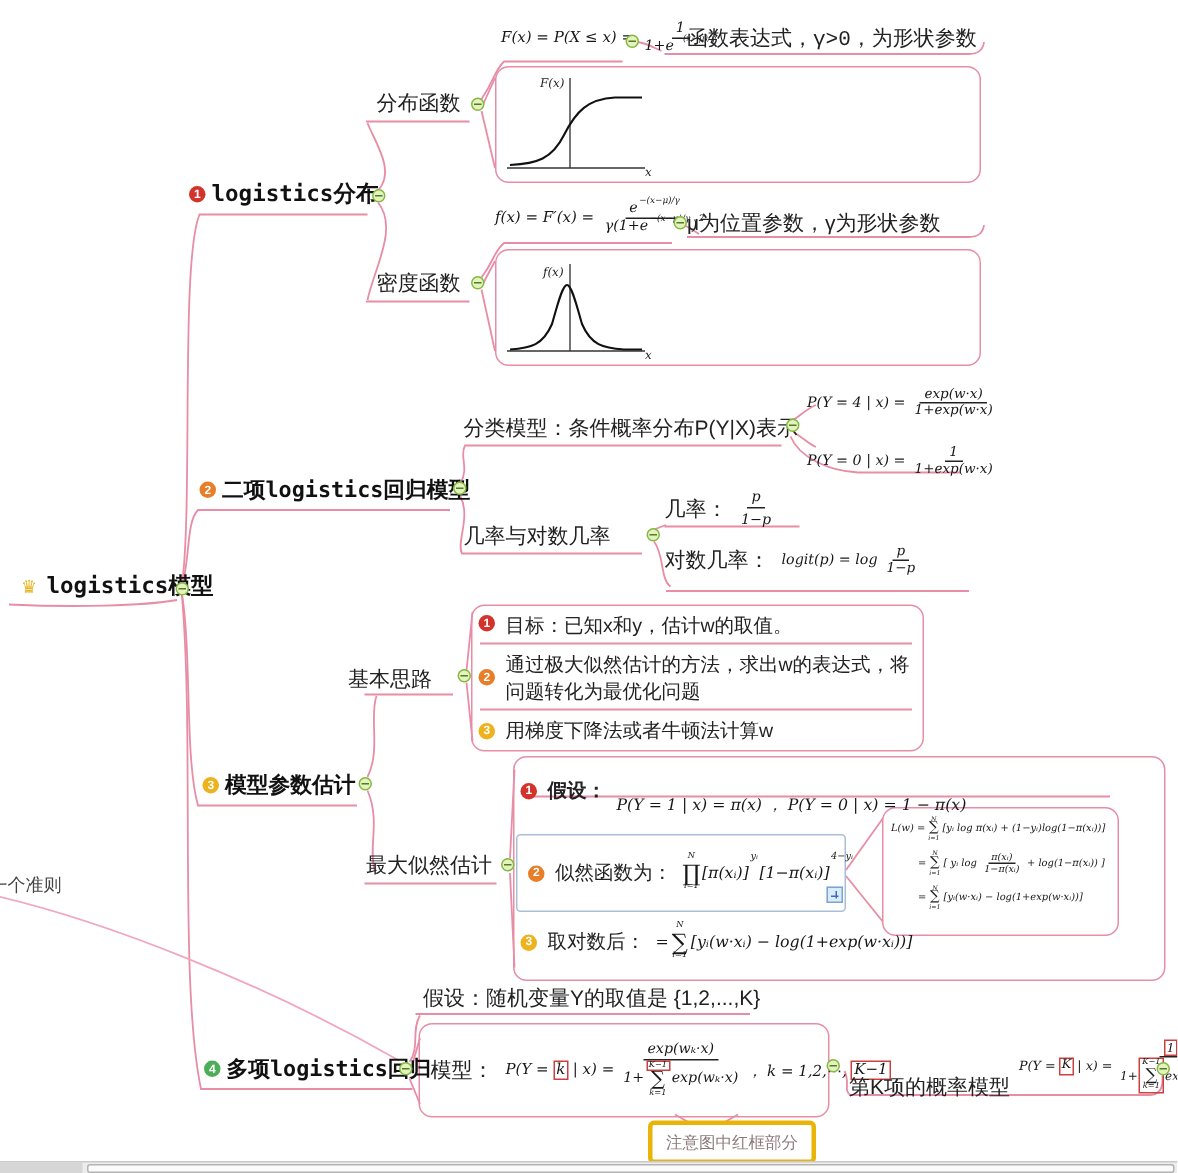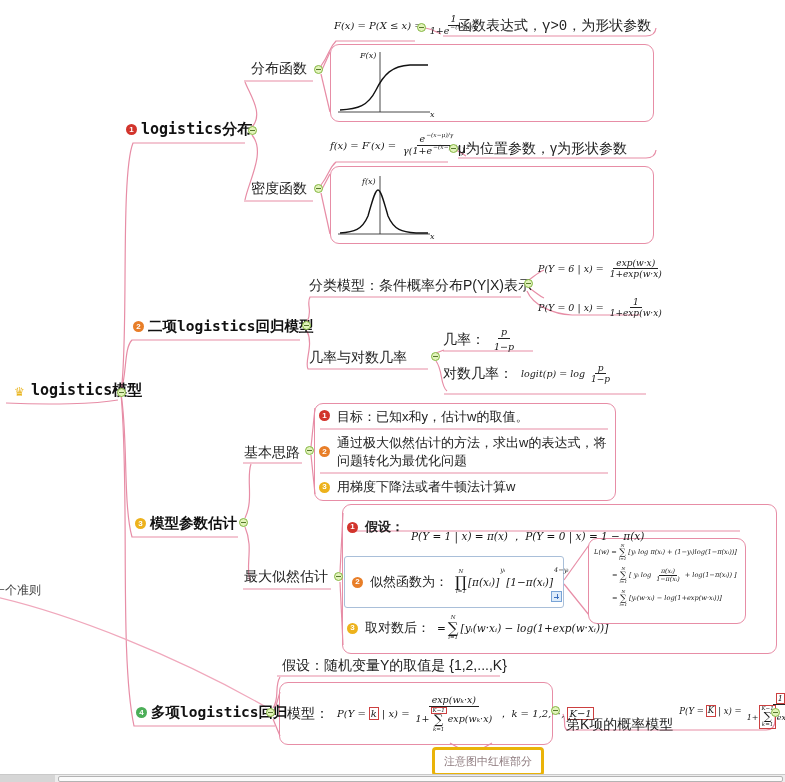--- a/index.html
+++ b/index.html
@@ -200,21 +200,21 @@
   <div class="minus" style="left:302px;top:321px;">
       <i></i>
     </div>
 
   <div class="abs clabel" style="left:309px;top:277px;">分类模型：条件概率分布P(Y|X)表示</div>
   <div class="minus" style="left:524px;top:279px;">
       <i></i>
     </div>
 
   <div class="row math" style="left:538px;top:258px;font-size:9.5px;gap:3px;">
-    <span>P(Y = 6 | x) =</span>
+    <span>P(Y = 4 | x) =</span>
     <span class="frac" style="font-size:9px;">
       <span class="fn">exp(w·x)</span>
       <span class="fd">1+exp(w·x)</span>
     </span>
   </div>
   <div class="row math" style="left:538px;top:297px;font-size:9.5px;gap:3px;">
     <span>P(Y = 0 | x) =</span>
     <span class="frac" style="font-size:9px;">
       <span class="fn">1</span>
       <span class="fd">1+exp(w·x)</span>
@@ -245,21 +245,21 @@
   </div>
 
   <div class="row" style="left:135px;top:514px;gap:4px;">
     <span class="badge bg-amber">3</span>
     <span class="btitle">模型参数估计</span>
   </div>
   <div class="minus" style="left:239px;top:518px;">
       <i></i>
     </div>
 
-  <div class="abs clabel" style="left:244px;top:444px;">基本思路</div>
+  <div class="abs clabel" style="left:232px;top:444px;">基本思路</div>
   <div class="minus" style="left:305px;top:446px;">
       <i></i>
     </div>
 
   <div class="row" style="left:319px;top:408px;gap:7px;align-items:flex-start;">
     <span class="badge bg-red" style="margin-top:2px;">1</span>
     <span class="slabel">目标：已知x和y，估计w的取值。</span>
   </div>
   <div class="row" style="left:319px;top:434px;gap:7px;align-items:center;white-space:normal;">
     <span class="badge bg-orange">2</span>

